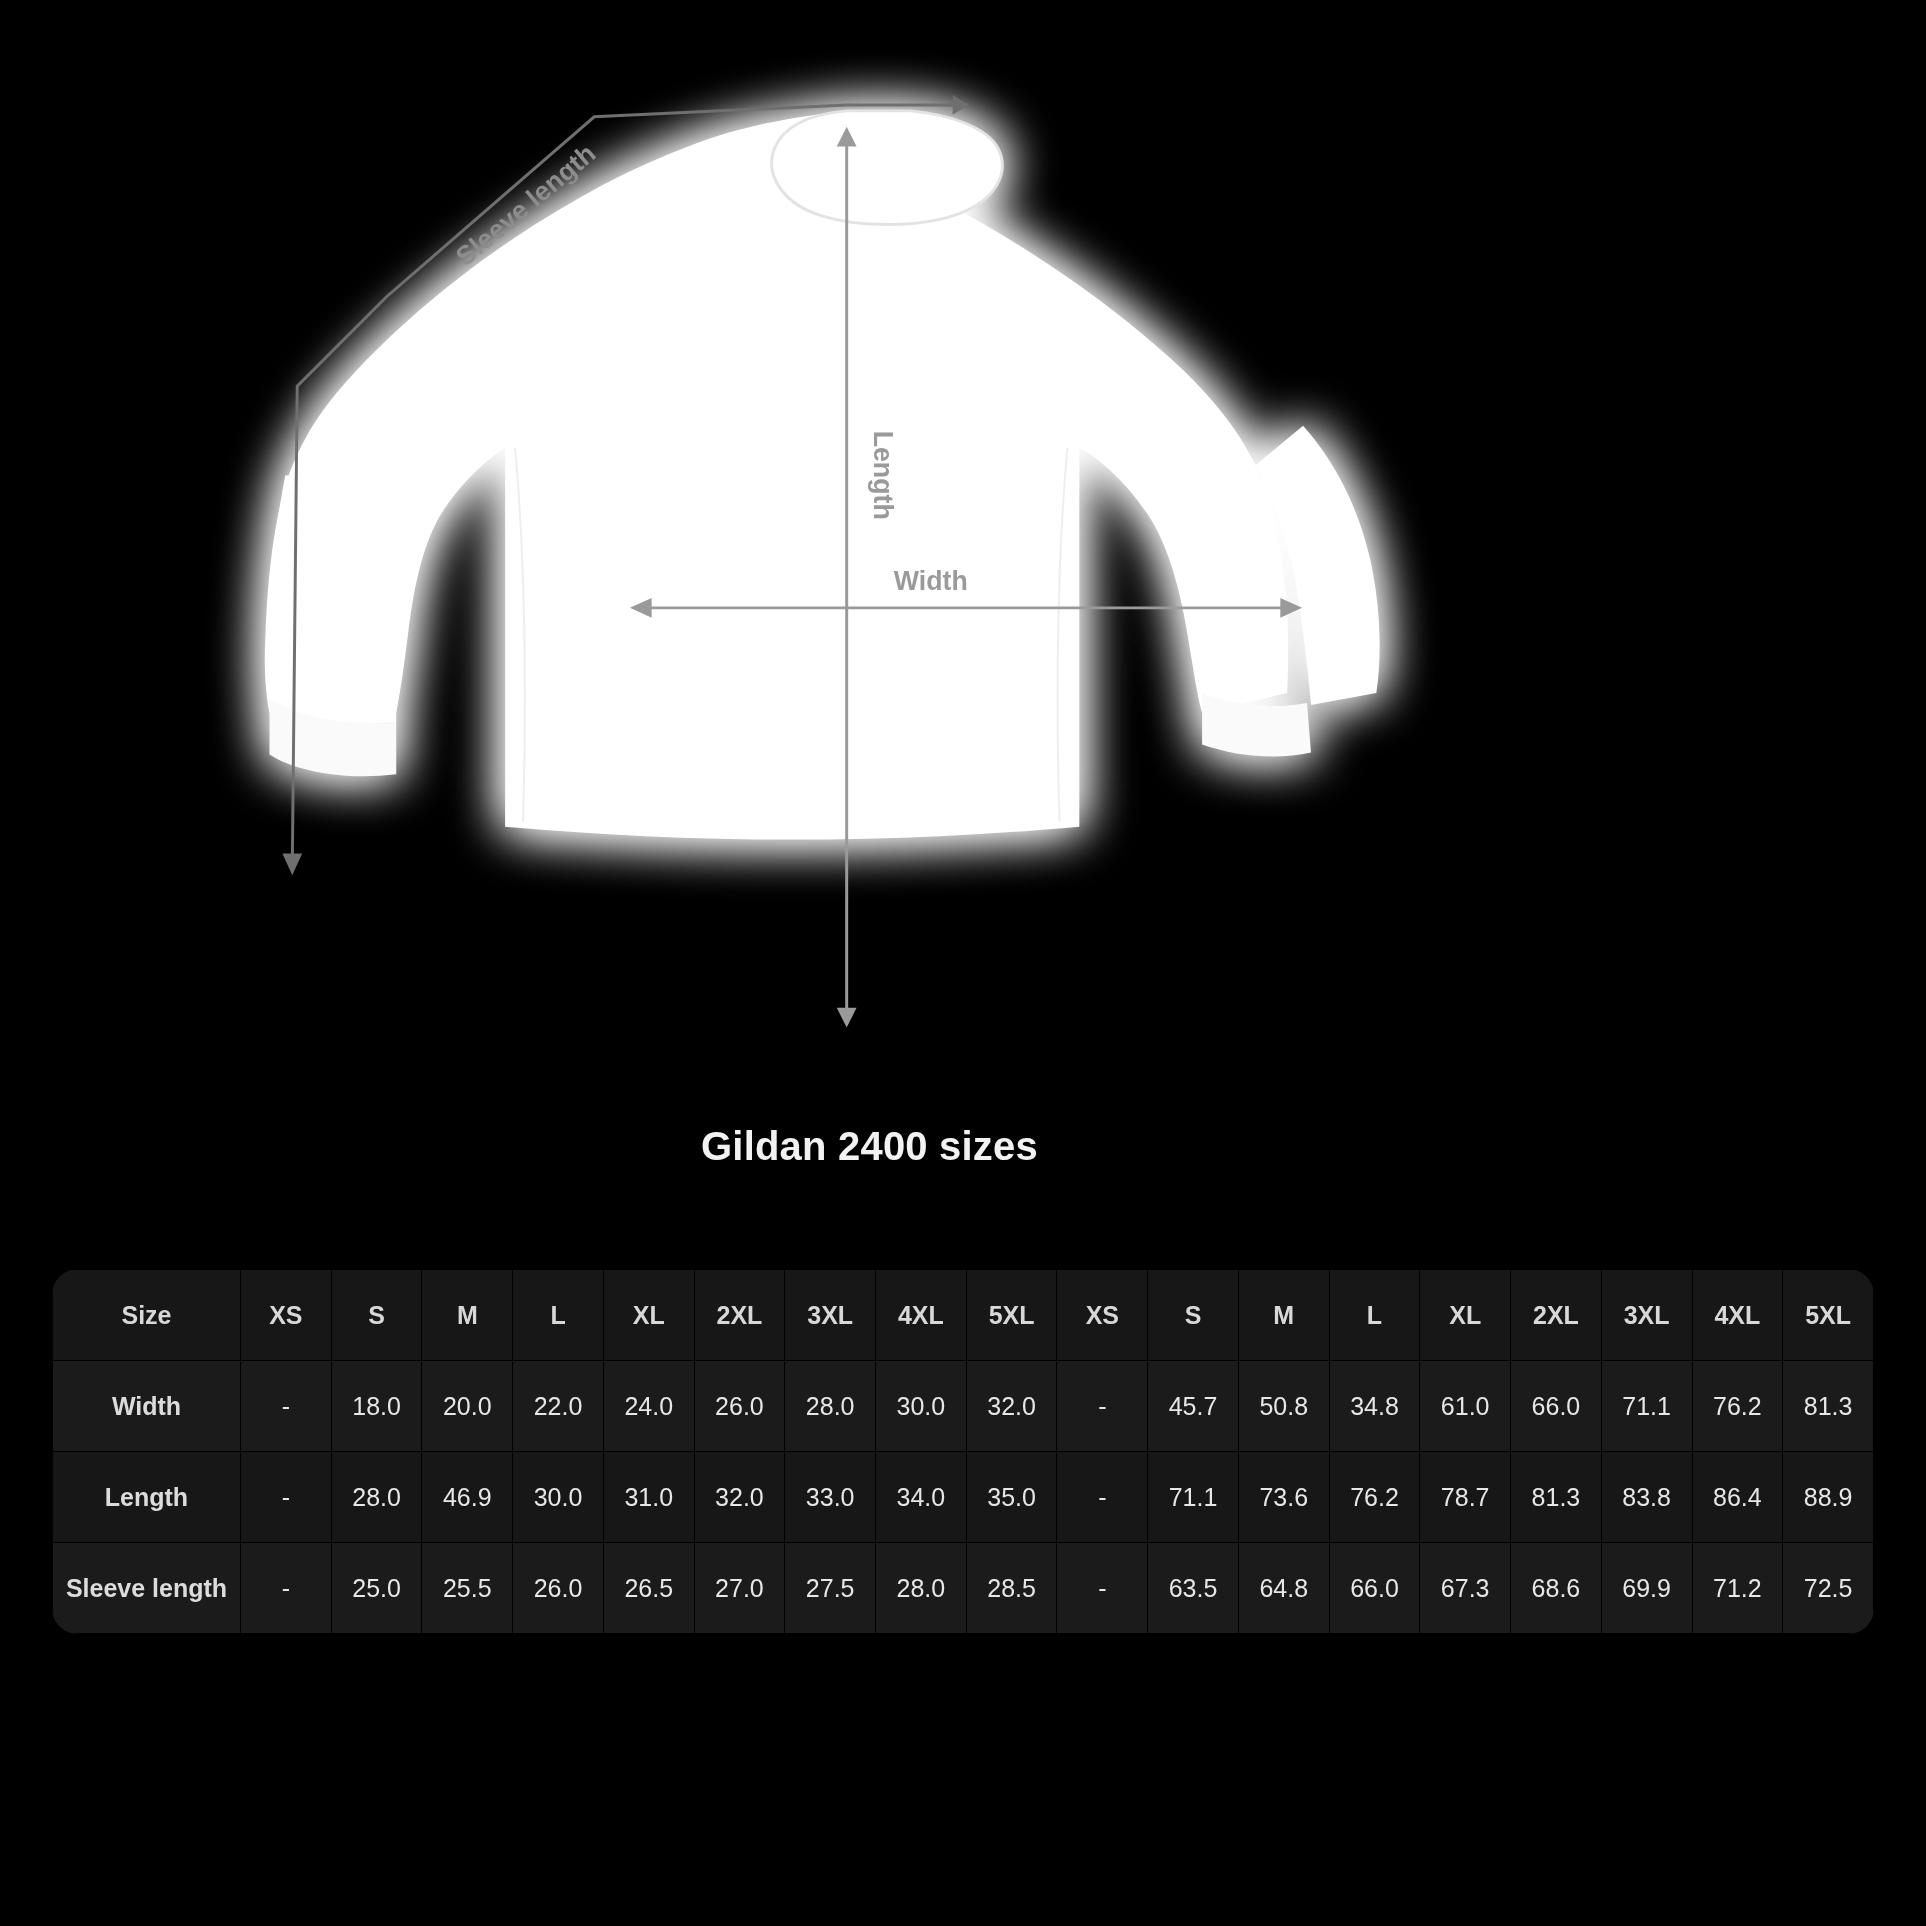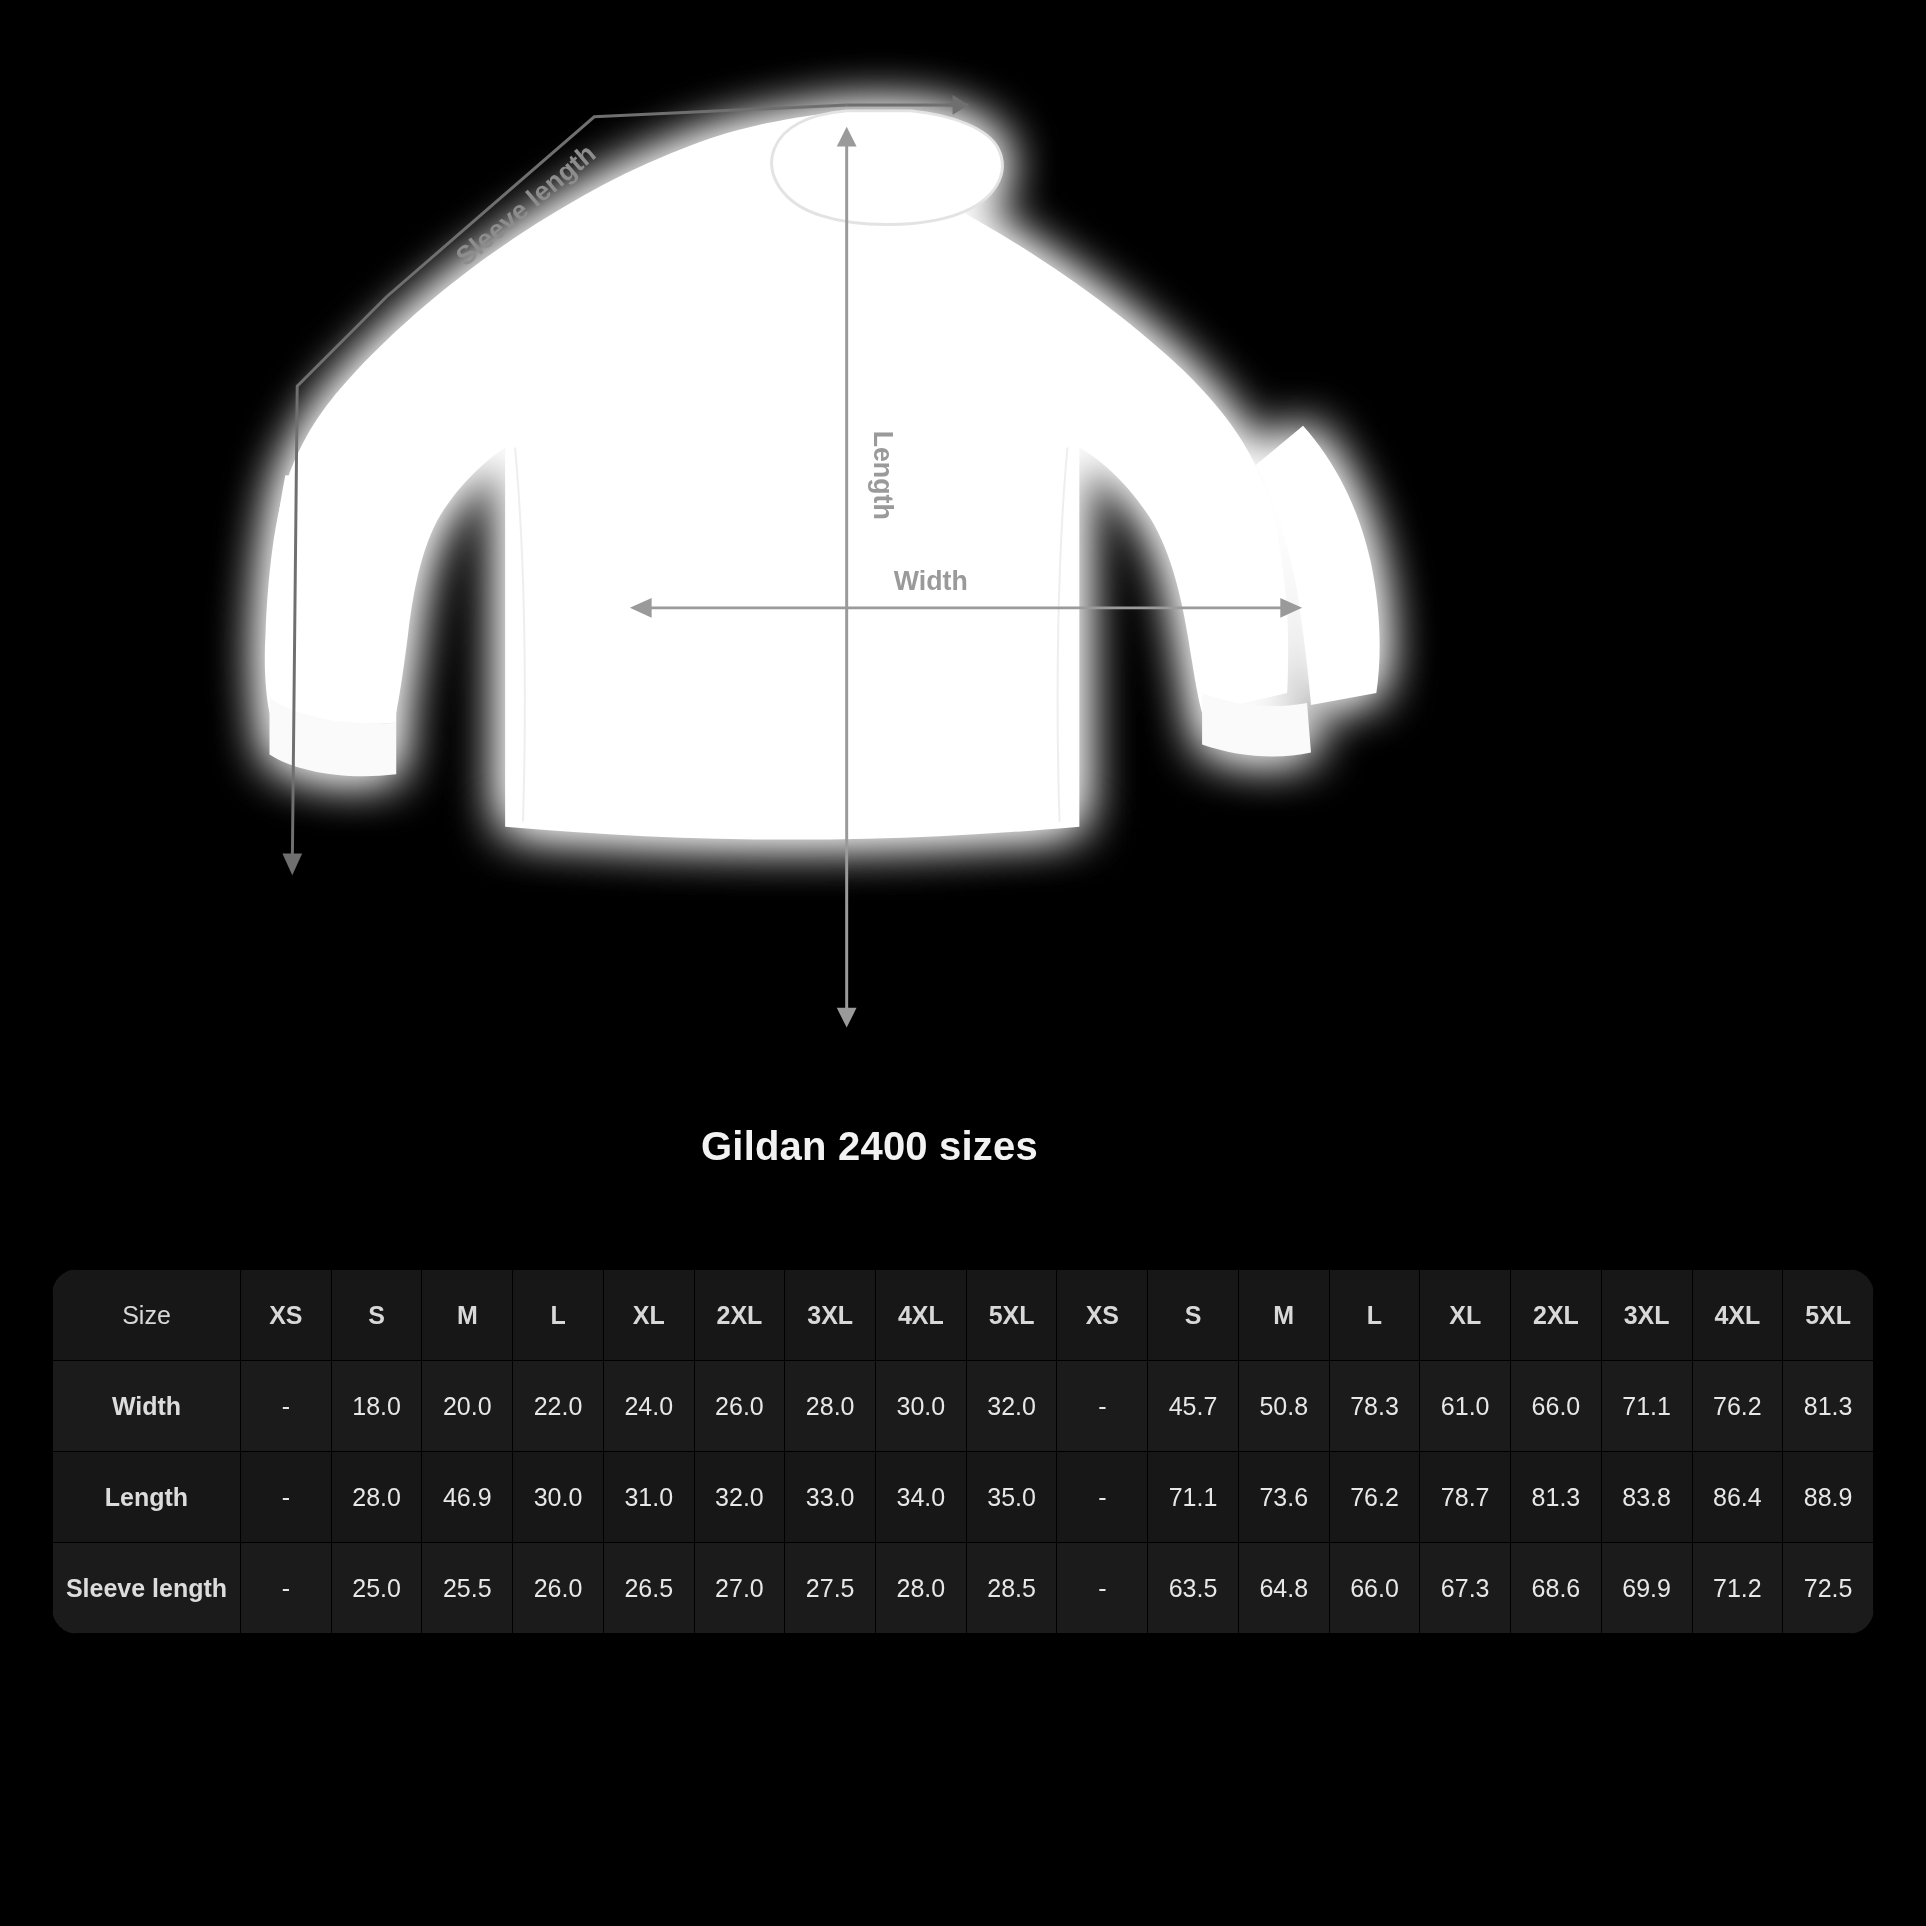--- a/index.html
+++ b/index.html
@@ -85,21 +85,21 @@
     font-style: italic;
     color: #b5b5b5;
     margin-top: 6px;
   }
   .corner-cell { background: #131313; border: none; }
 
   
   tr.head-row td { height: 91px; background: #171717; }
   .head-label {
     font-size: 25px;
-    font-weight: normal;
+    font-weight: bold;
     color: #d8d8d8;
   }
   .head-size {
     font-size: 25px;
     font-weight: bold;
     color: #d8d8d8;
   }
 
   
   tr.data-row td { height: 91px; background: #1b1b1b; }
@@ -268,21 +268,21 @@
           <td><span class="val">20.0</span></td>
           <td><span class="val">22.0</span></td>
           <td><span class="val">24.0</span></td>
           <td><span class="val">26.0</span></td>
           <td><span class="val">28.0</span></td>
           <td><span class="val">30.0</span></td>
           <td><span class="val">32.0</span></td>
           <td><span class="val">-</span></td>
           <td><span class="val">45.7</span></td>
           <td><span class="val">50.8</span></td>
-          <td><span class="val">78.3</span></td>
+          <td><span class="val">34.8</span></td>
           <td><span class="val">61.0</span></td>
           <td><span class="val">66.0</span></td>
           <td><span class="val">71.1</span></td>
           <td><span class="val">76.2</span></td>
           <td><span class="val">81.3</span></td>
         </tr>
 
         <tr class="data-row alt">
           <td><span class="row-label">Length</span></td>
           <td><span class="val">-</span></td>

